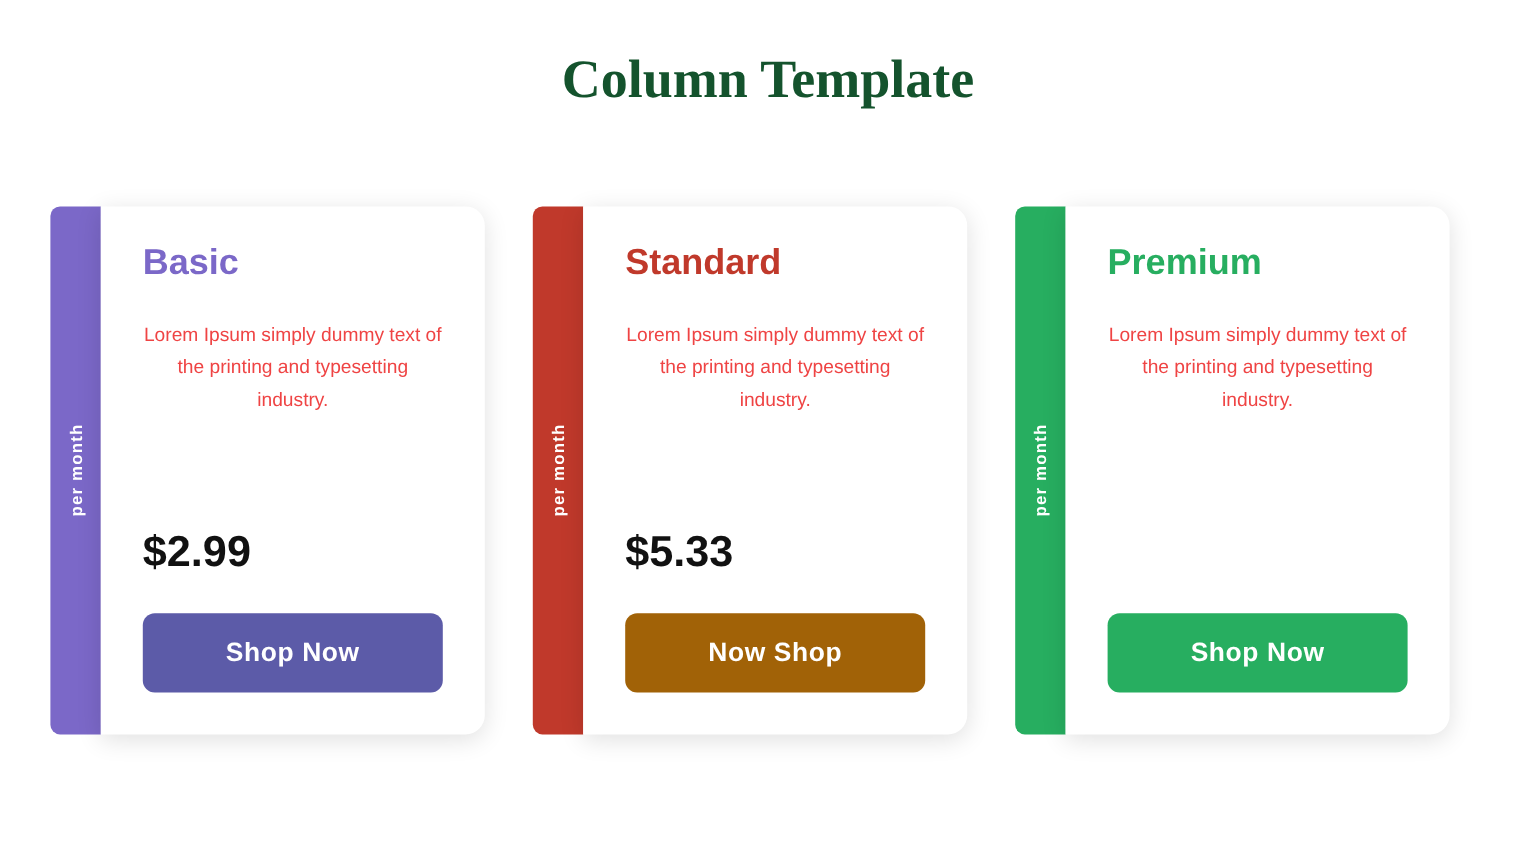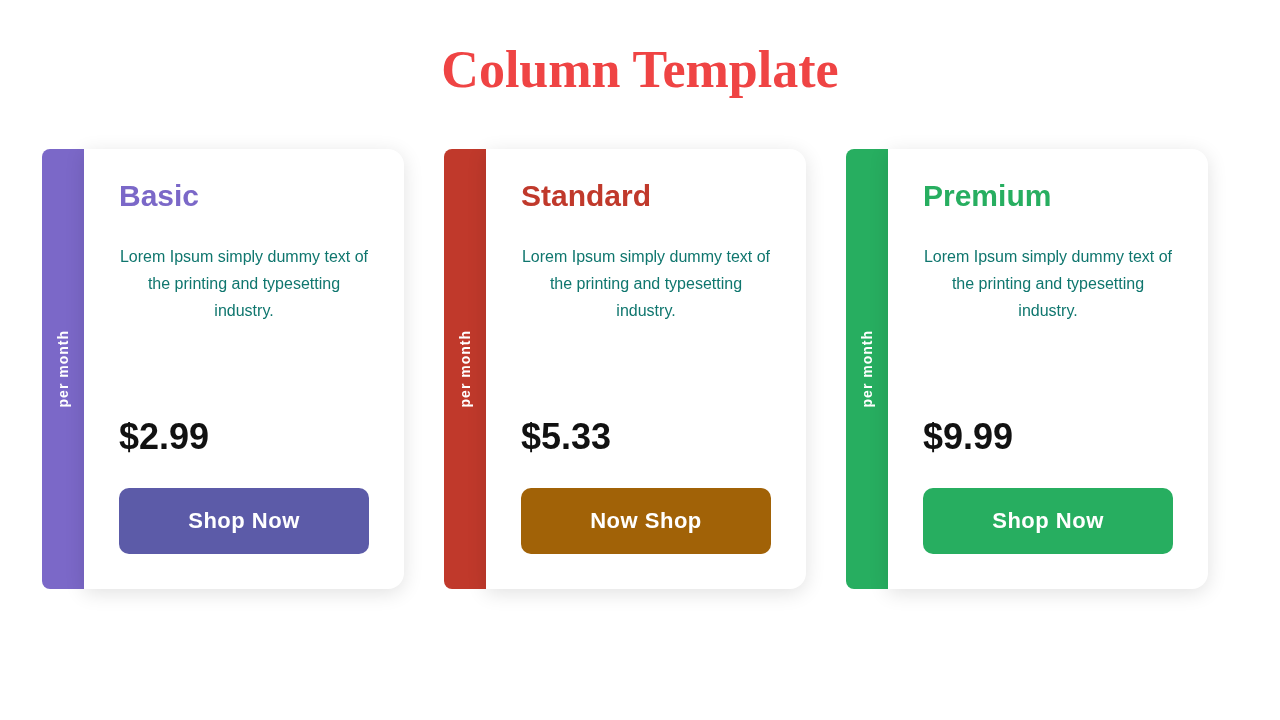--- a/index.html
+++ b/index.html
@@ -14,25 +14,25 @@
       background: #ffffff;
       font-family: 'Georgia', serif;
       display: flex;
       flex-direction: column;
       align-items: center;
       justify-content: flex-start;
       overflow: hidden;
     }
 
     .page-title {
-      font-size: 52px;
+      font-size: 45px;
       font-weight: bold;
-      color: #ef4444;
+      color: #14532d;
       margin-top: 40px;
-      margin-bottom: 50px;
+      margin-bottom: 80px;
       font-family: 'Georgia', serif;
     }
 
     .cards-container {
       display: flex;
       flex-direction: row;
       gap: 40px;
       align-items: stretch;
       justify-content: center;
       width: 100%;
@@ -79,21 +79,21 @@
 
     .card-title {
       font-size: 30px;
       font-weight: bold;
       margin-bottom: 30px;
       font-family: Arial, sans-serif;
     }
 
     .card-description {
       font-size: 16px;
-      color: #0f766e;
+      color: #ef4444;
       text-align: center;
       line-height: 1.7;
       font-family: Arial, sans-serif;
       flex-grow: 1;
     }
 
     .card-price {
       font-size: 36px;
       font-weight: 900;
       color: #111111;
@@ -188,18 +188,17 @@
     </div>
   </div>
 
   <div class="card-wrapper premium">
     <div class="side-label">
       <span>per month</span>
     </div>
     <div class="card">
       <div class="card-title">Premium</div>
       <p class="card-description">Lorem Ipsum simply dummy text of the printing and typesetting industry.</p>
-      <div class="card-price">$9.99</div>
       <button class="shop-btn">Shop Now</button>
     </div>
   </div>
 
 </div>
 
 </body></html>

